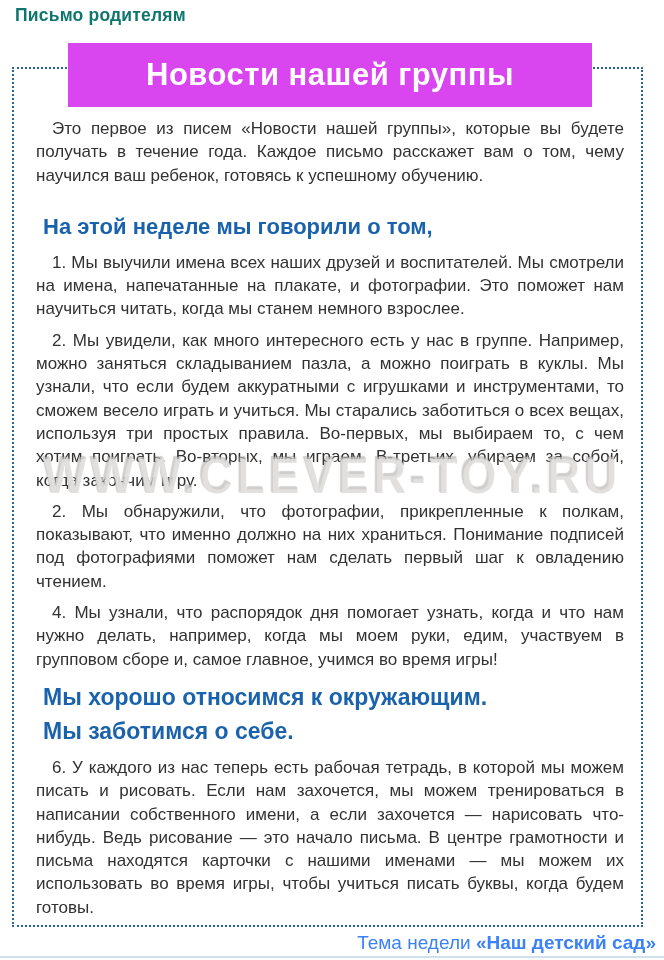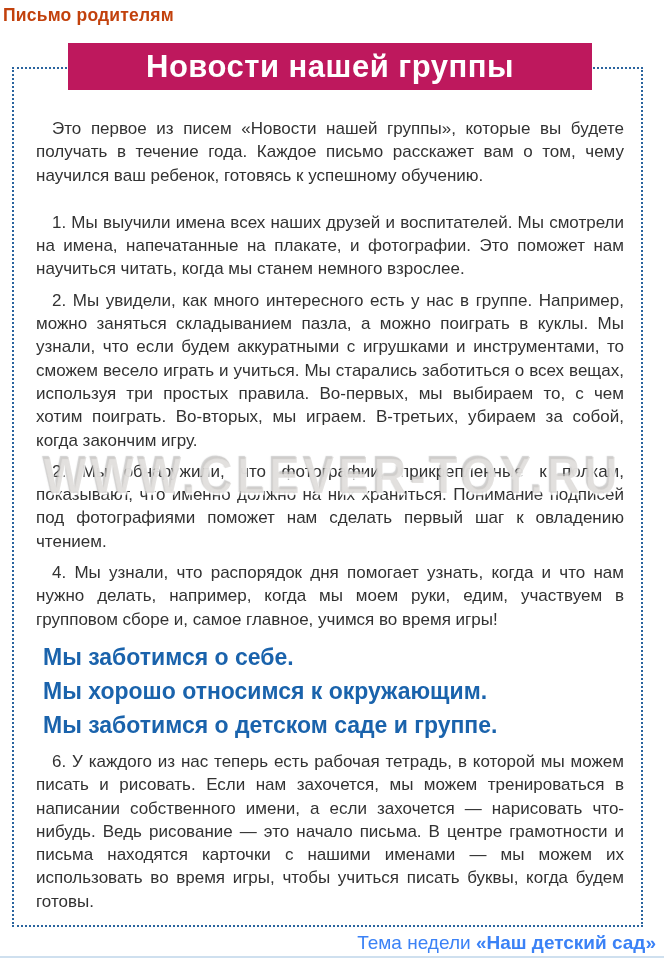--- a/index.html
+++ b/index.html
@@ -5,34 +5,34 @@
   html,body{margin:0;padding:0;}
   body{background:#ffffff;}
   .page{
     position:relative;
     width:664px;height:960px;
     background:#ffffff;
     font-family:"Liberation Sans",sans-serif;
     overflow:hidden;
   }
   .kicker{
-    position:absolute;left:3px;top:5px;
+    position:absolute;left:15px;top:5px;
     font-size:17.5px;font-weight:bold;
-    color:#c2410c;letter-spacing:0.2px;
+    color:#0f766e;letter-spacing:0.2px;
   }
   .frame{
     position:absolute;left:12px;top:67px;
     width:631px;height:860px;
     box-sizing:border-box;
     border:2px dotted #2a649e;
   }
   .banner{
     position:absolute;left:68px;top:43px;
-    width:524px;height:47px;
-    background:#be185d;
+    width:524px;height:64px;
+    background:#d946ef;
     color:#ffffff;
     display:flex;align-items:center;justify-content:center;
     font-size:31px;font-weight:bold;
     letter-spacing:0.5px;
     z-index:2;
   }
   .content{
     position:absolute;left:28px;top:109px;
     width:604px;
     color:#323232;
@@ -90,31 +90,31 @@
   <div class="kicker">Письмо родителям</div>
 
   <div class="frame"></div>
 
   <div class="banner">Новости нашей группы</div>
 
   <div class="content">
     <p class="intro">Это первое из писем «Новости нашей группы», которые вы будете получать в течение года. Каждое письмо расскажет вам о том, чему научился ваш ребенок, готовясь к успешному обучению.</p>
 
     <div class="week-heading">
+      <div>На этой неделе мы говорили о том,</div>
     </div>
 
     <p>1. Мы выучили имена всех наших друзей и воспитателей. Мы смотрели на имена, напечатанные на плакате, и фотографии. Это поможет нам научиться читать, когда мы станем немного взрослее.</p>
     <p>2. Мы увидели, как много интересного есть у нас в группе. Например, можно заняться складыванием пазла, а можно поиграть в куклы. Мы узнали, что если будем аккуратными с игрушками и инструментами, то сможем весело играть и учиться. Мы старались заботиться о всех вещах, используя три простых правила. Во-первых, мы выбираем то, с чем хотим поиграть. Во-вторых, мы играем. В-третьих, убираем за собой, когда закончим игру.</p>
     <p>2. Мы обнаружили, что фотографии, прикрепленные к полкам, показывают, что именно должно на них храниться. Понимание подписей под фотографиями поможет нам сделать первый шаг к овладению чтением.</p>
     <p>4. Мы узнали, что распорядок дня помогает узнать, когда и что нам нужно делать, например, когда мы моем руки, едим, участвуем в групповом сборе и, самое главное, учимся во время игры!</p>
 
     <div class="rules">
+      <div>Мы хорошо относимся к окружающим.</div>
       <div>Мы заботимся о себе.</div>
-      <div>Мы хорошо относимся к окружающим.</div>
-      <div>Мы заботимся о детском саде и группе.</div>
     </div>
 
     <p>6. У каждого из нас теперь есть рабочая тетрадь, в которой мы можем писать и рисовать. Если нам захочется, мы можем тренироваться в написании собственного имени, а если захочется — нарисовать что-нибудь. Ведь рисование — это начало письма. В центре грамотности и письма находятся карточки с нашими именами — мы можем их использовать во время игры, чтобы учиться писать буквы, когда будем готовы.</p>
   </div>
 
   <div class="watermark">www.clever-toy.ru</div>
 
   <div class="footer">
     <span>Тема недели </span><span class="topic">«Наш детский сад»</span>
   </div>

